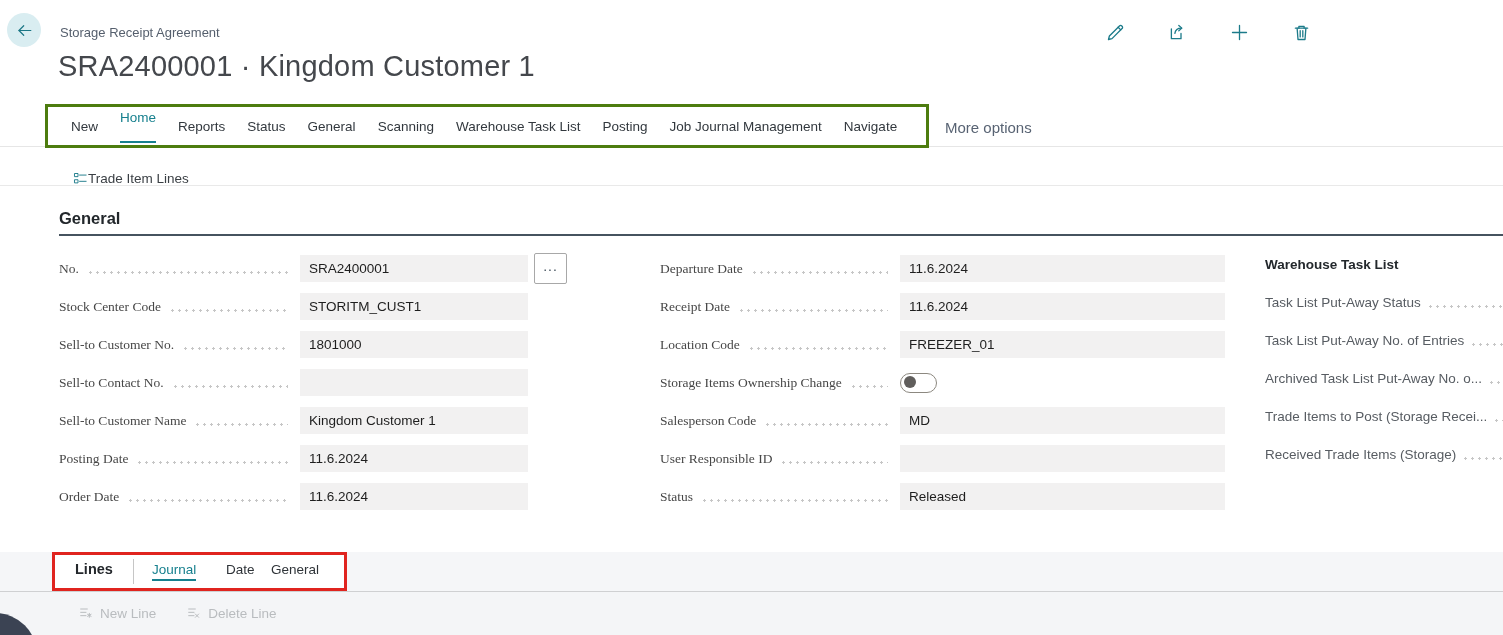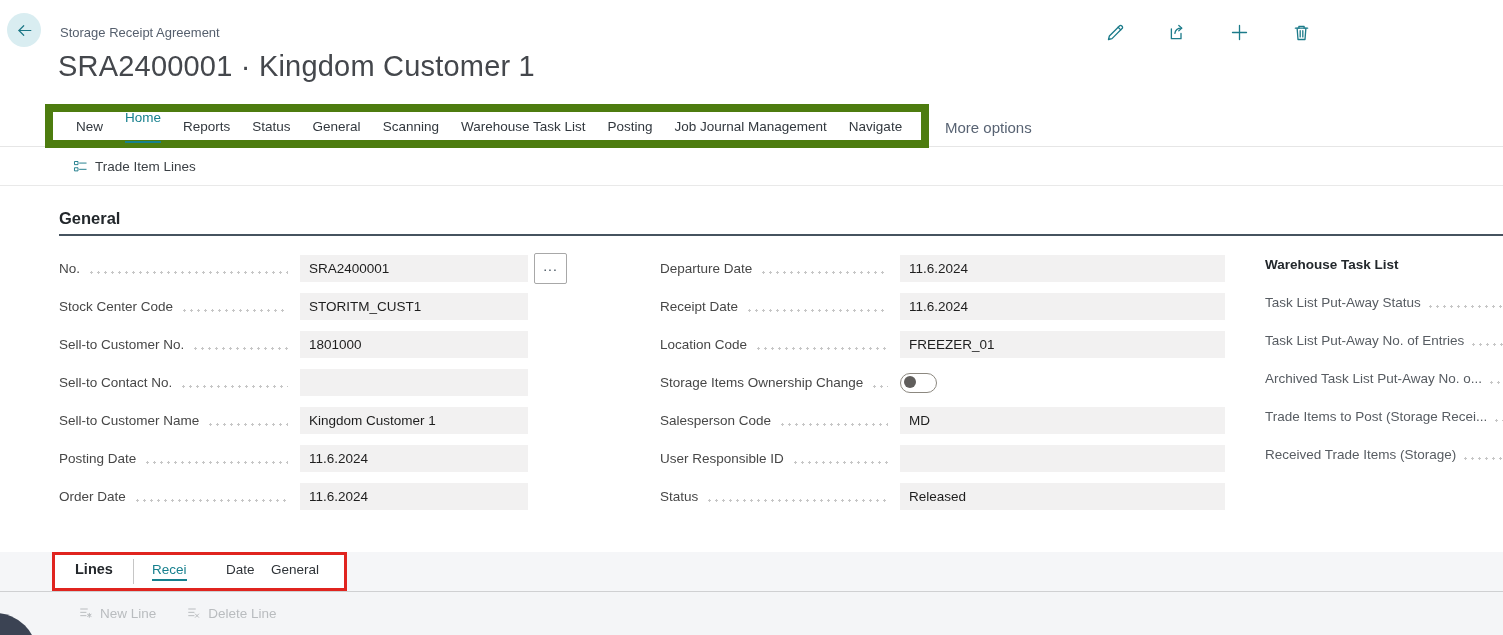--- a/index.html
+++ b/index.html
@@ -13,37 +13,37 @@
 
   
   .back-btn{left:7px;top:13px;width:34px;height:34px;border-radius:50%;
     background:#d9edf1;display:flex;align-items:center;justify-content:center;cursor:pointer;}
   .caption{left:60px;top:25px;font-size:13px;color:#555f6d;}
   .page-title{left:58px;top:50px;font-size:29px;font-weight:400;color:#44474c;letter-spacing:.2px;}
   .tb-btn{top:20px;width:24px;height:24px;color:#1c7b8a;cursor:pointer;display:flex;align-items:center;justify-content:center;}
 
   
   .menu-box{left:45px;top:104px;width:884px;height:44px;box-sizing:border-box;
-    border:8px solid #4d7c0f;display:flex;align-items:center;gap:22px;padding-left:23px;z-index:5;background:transparent;}
+    border:3px solid #4d7c0f;display:flex;align-items:center;gap:22px;padding-left:23px;z-index:5;background:transparent;}
   .menu-tab{font-size:13.5px;color:#32383e;white-space:nowrap;cursor:pointer;}
   .menu-tab.active{color:#17808e;border-bottom:2px solid #17808e;padding-bottom:16px;}
   .more-options{left:945px;top:119px;font-size:15px;color:#586373;cursor:pointer;}
   .divider{height:1px;left:0;right:0;background:#e6e6e6;}
 
   
-  .action-item{display:flex;align-items:center;gap:7px;cursor:pointer;}
+  .action-item{display:flex;align-items:center;cursor:pointer;margin-top:12px;}
   .action-item .lbl{font-size:13.5px;color:#3a3f44;}
 
   
   .section-title{left:59px;top:209px;font-size:16.5px;font-weight:600;color:#22272b;}
   .section-rule{left:59px;right:0;top:234px;height:2px;background:#46535f;}
 
   .field-row{display:flex;align-items:center;height:27px;margin-bottom:11px;}
   .flabel{flex:none;display:flex;align-items:center;overflow:hidden;}
-  .flabel > span{font-size:13.5px;color:#474747;white-space:nowrap;}
+  .flabel > span{font-size:13.5px;color:#474747;white-space:nowrap;font-family:Liberation Serif, serif;}
   .dots{flex:1;height:3px;margin:8px 12px 0 10px;min-width:4px;
     background-image:radial-gradient(circle at 1.5px 1.5px,#c6c6c6 1.1px,transparent 1.4px);
     background-size:7px 3px;background-repeat:repeat-x;}
   .fval{height:27px;background:#f2f1f1;font-size:13.5px;color:#1e1e1e;line-height:27px;
     padding-left:9px;box-sizing:border-box;white-space:nowrap;cursor:text;}
   .col-left .flabel{width:241px;}
   .col-left .fval{width:228px;flex:none;}
   .col-mid .flabel{width:240px;}
   .col-mid .fval{width:325px;flex:none;}
   .assist-btn{margin-left:6px;width:33px;height:31px;border:1px solid #a8a8a8;background:#fff;
@@ -279,21 +279,21 @@
         <div class="dots"></div>
       </div>
     </div>
 </div>
 
 <div class="abs lines-band"></div>
 <div class="abs lines-tabs-bg"></div>
 <div class="abs lines-title">Lines</div>
 <div class="abs lines-vline"></div>
 <div id="lines-tabs">
-    <span class="abs lines-tab active" style="left: 152px;">Recei</span>
+    <span class="abs lines-tab active" style="left: 152px;">Journal</span>
     <span class="abs lines-tab" style="left: 226px;">Date</span>
     <span class="abs lines-tab" style="left: 271px;">General</span>
   </div>
 <div class="abs lines-red-box"></div>
 <div class="abs divider" style="top:591px;background:#cfd0d2;z-index:2;"></div>
 <div class="abs lines-strip"></div>
 <div class="abs" id="lines-actions" style="left:78px;top:605px;display:flex;gap:30px;z-index:3;">
     <div class="line-action">
       <svg width="16" height="16" viewBox="0 0 24 24" fill="none" stroke="currentColor" stroke-width="1.5" stroke-linecap="round" stroke-linejoin="round">
         <path d="M4 6h10M4 11h8M4 16h8"></path>

